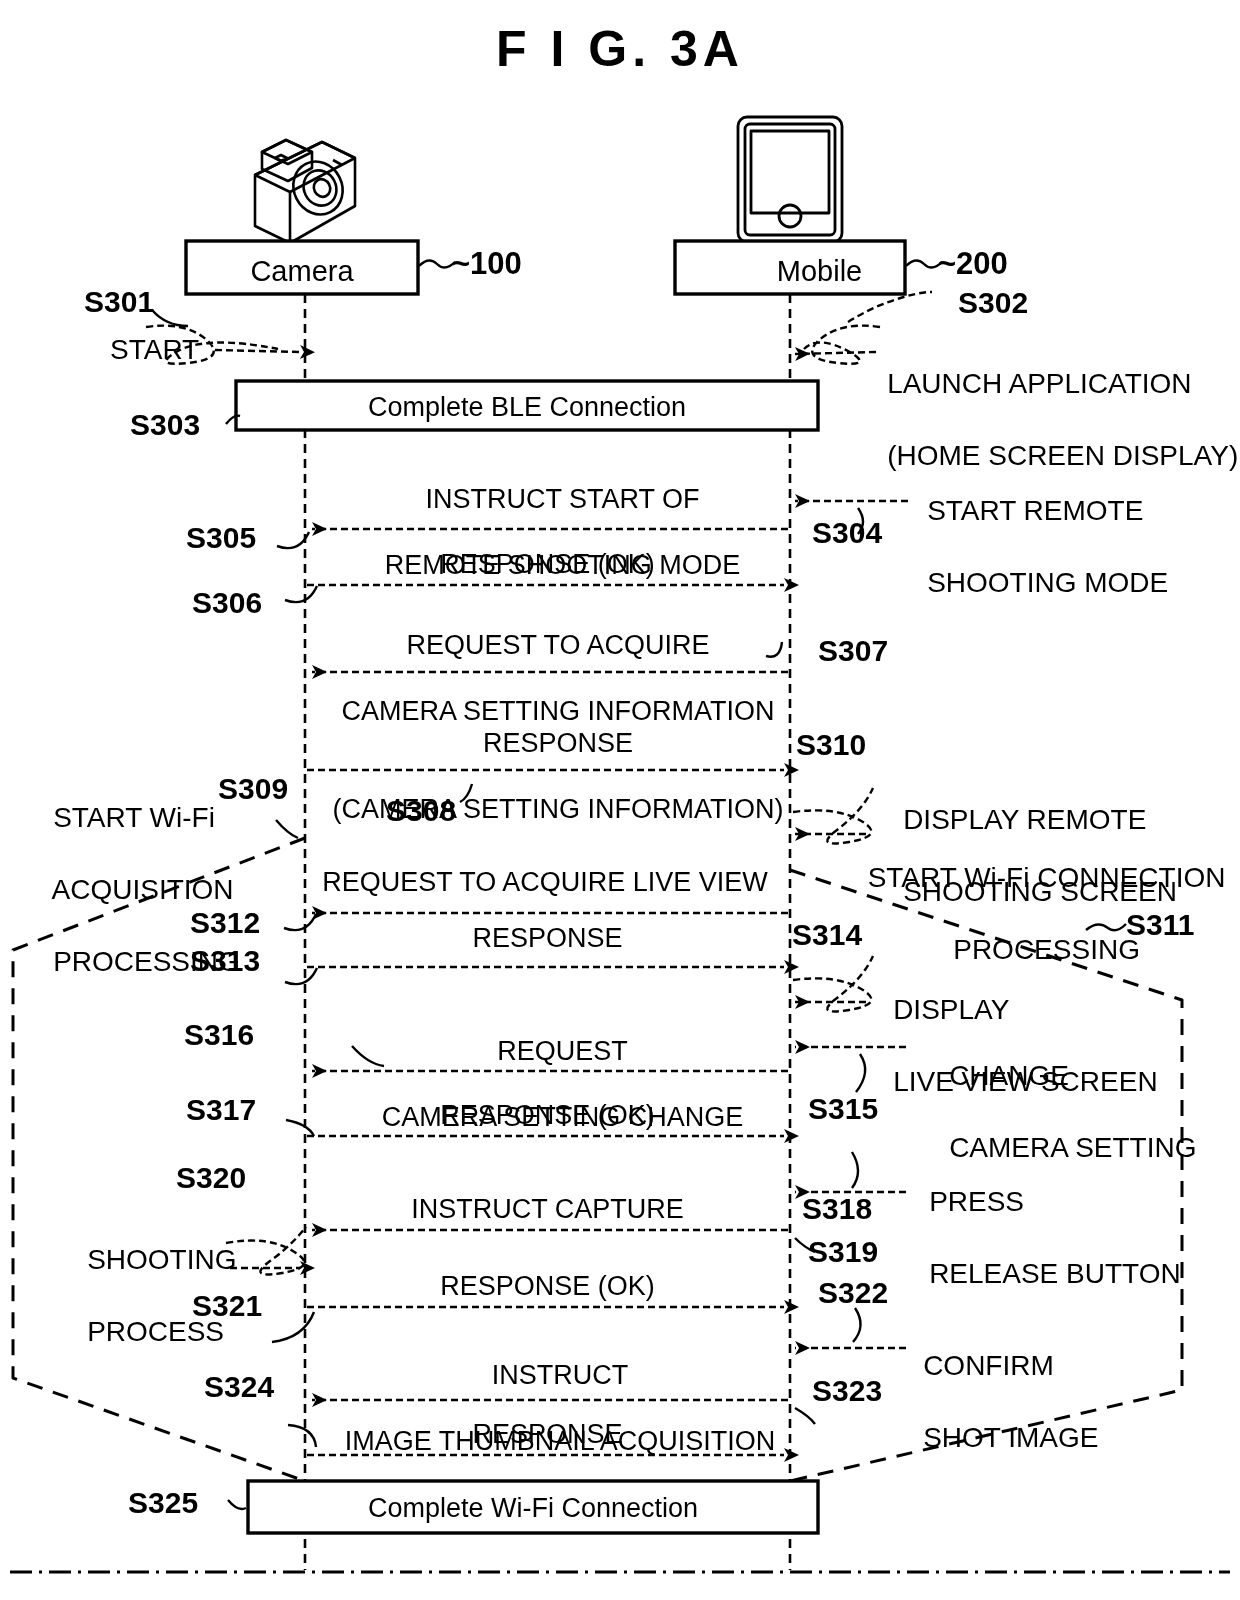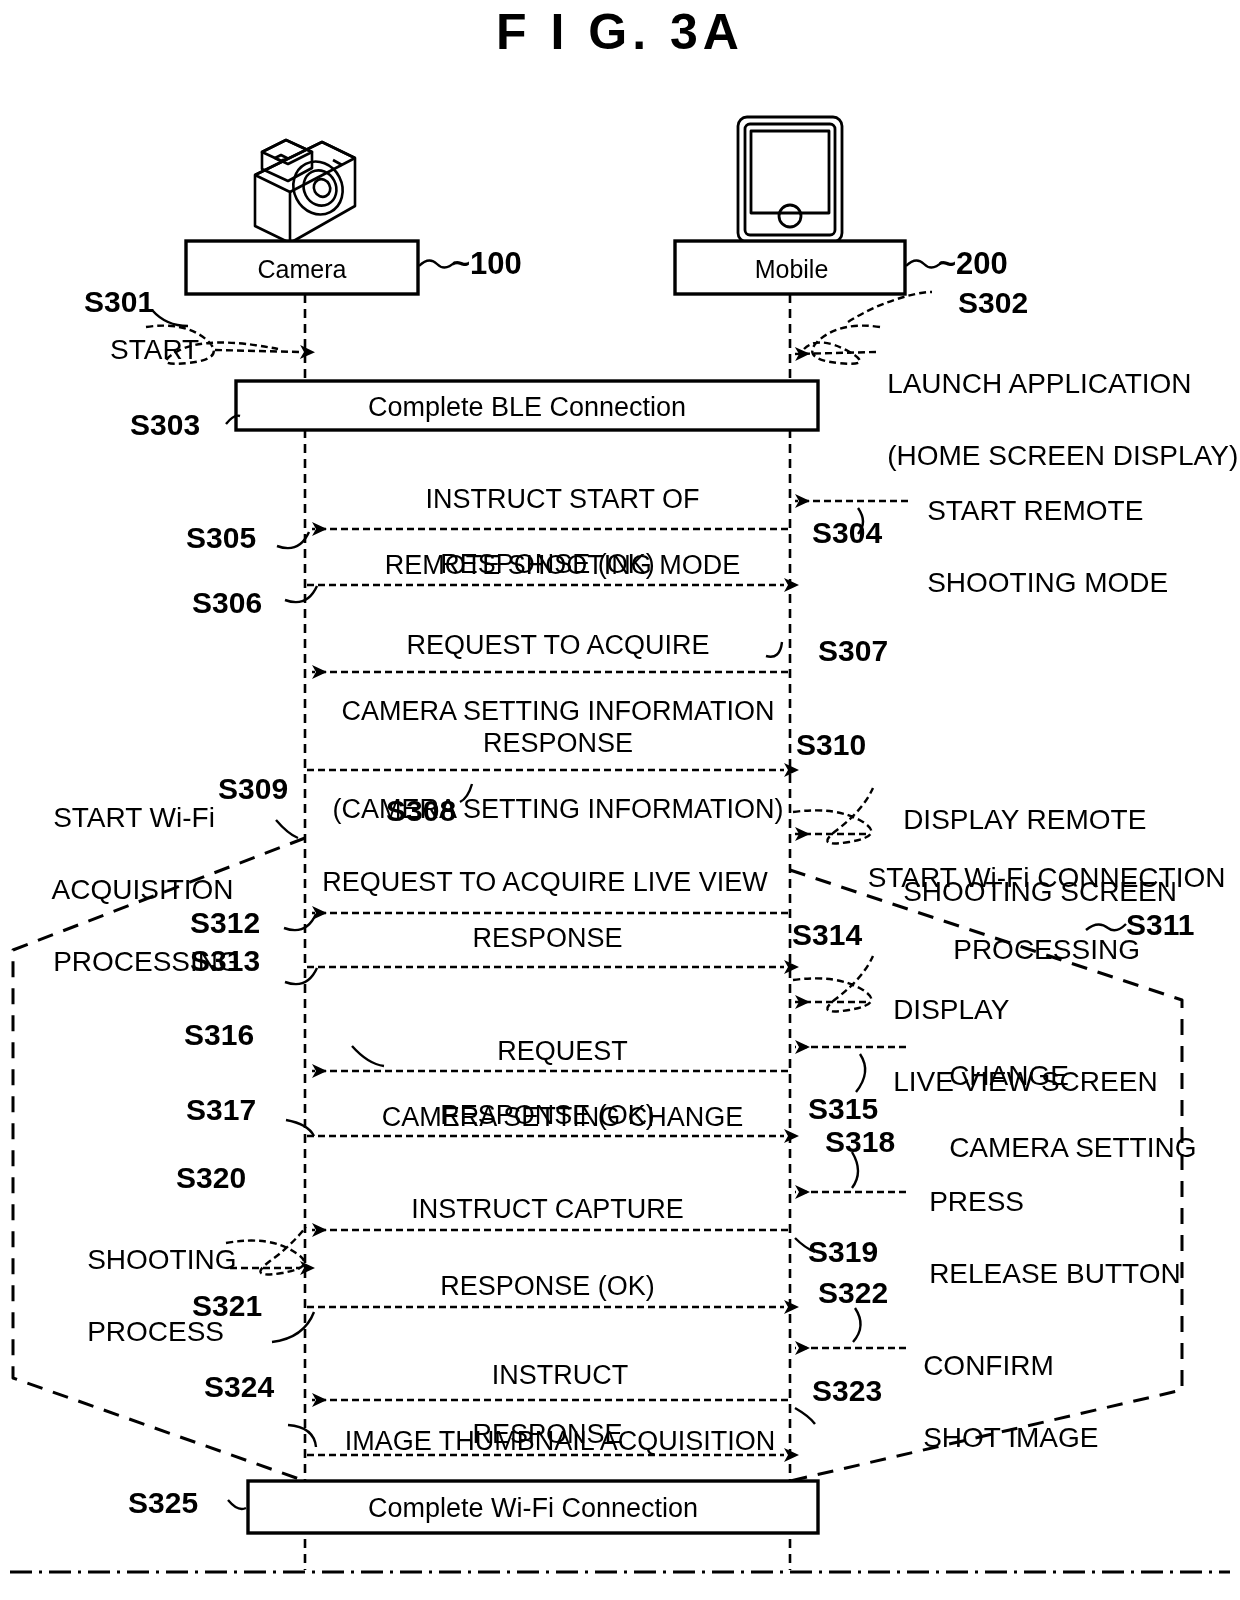--- a/index.html
+++ b/index.html
@@ -26,32 +26,32 @@
     position: absolute;
     left: 0;
     top: 0;
     width: 1240px;
     height: 1600px;
     display: block;
   }
   .fig-title {
     position: absolute;
     left: 0;
-    top: 3px;
+    top: 20px;
     width: 1240px;
     text-align: center;
     font-size: 50px;
     font-weight: bold;
     letter-spacing: 5px;
     font-family: "Liberation Sans", sans-serif;
   }
   .node-label {
     position: absolute;
     text-align: center;
-    font-size: 25px;
+    font-size: 29px;
     font-family: "Liberation Sans", sans-serif;
     white-space: nowrap;
   }
   .ref-num {
     position: absolute;
     font-size: 31px;
     font-weight: bold;
     font-family: "Liberation Sans", sans-serif;
     white-space: nowrap;
   }
@@ -207,21 +207,21 @@
     <line x1="307" y1="1455" x2="784" y2="1455" stroke="#000" stroke-width="2.6" stroke-dasharray="7 4" marker-end="url(#arrowR)"></line>
     <path d="M288,1425 q26,2 28,22" fill="none" stroke="#000" stroke-width="2.4"></path>
 
     <rect x="248" y="1481" width="570" height="52" fill="#fff" stroke="#000" stroke-width="3.4"></rect>
     <path d="M228,1500 q10,12 18,8" fill="none" stroke="#000" stroke-width="2.4"></path>
 
     <line x1="10" y1="1572" x2="1230" y2="1572" stroke="#000" stroke-width="3" stroke-dasharray="22 7 3 7"></line>
   </svg>
 
   <div class="node-label" style="left:186px; top:255px; width:232px;">Camera</div>
-  <div class="node-label" style="left:675px; top:255px; width:233px;">Mobile</div>
+  <div class="node-label" style="left:675px; top:255px; width:233px;padding-left:28px;">Mobile</div>
   <div class="ref-num" style="left:452px; top:246px;">~100</div>
   <div class="ref-num" style="left:938px; top:246px;">~200</div>
 
   <div class="box-label" style="left:236px; top:392px; width:582px;">Complete BLE Connection</div>
   <div class="box-label" style="left:248px; top:1493px; width:570px;">Complete Wi-Fi Connection</div>
 
   <div class="step-id" style="left:84px; top:285px;">S301</div>
   <div class="step-id" style="left:958px; top:286px;">S302</div>
   <div class="step-id" style="left:130px; top:408px;">S303</div>
   <div class="step-id" style="left:812px; top:516px;">S304</div>
@@ -231,21 +231,21 @@
   <div class="step-id" style="left:386px; top:794px;">S308</div>
   <div class="step-id" style="left:218px; top:772px;">S309</div>
   <div class="step-id" style="left:796px; top:728px;">S310</div>
   <div class="step-id" style="left:1126px; top:908px;">S311</div>
   <div class="step-id" style="left:190px; top:906px;">S312</div>
   <div class="step-id" style="left:190px; top:944px;">S313</div>
   <div class="step-id" style="left:792px; top:918px;">S314</div>
   <div class="step-id" style="left:808px; top:1092px;">S315</div>
   <div class="step-id" style="left:184px; top:1018px;">S316</div>
   <div class="step-id" style="left:186px; top:1093px;">S317</div>
-  <div class="step-id" style="left:802px; top:1125px;margin-left:23px;">S318</div>
+  <div class="step-id" style="left:802px; top:1192px;">S318</div>
   <div class="step-id" style="left:808px; top:1235px;">S319</div>
   <div class="step-id" style="left:176px; top:1161px;">S320</div>
   <div class="step-id" style="left:192px; top:1289px;">S321</div>
   <div class="step-id" style="left:818px; top:1276px;">S322</div>
   <div class="step-id" style="left:812px; top:1374px;">S323</div>
   <div class="step-id" style="left:204px; top:1370px;">S324</div>
   <div class="step-id" style="left:128px; top:1486px;">S325</div>
 
   <div class="msg-label" style="left:307px; top:450px; width:481px;">
     <span>INSTRUCT START OF</span><br>

